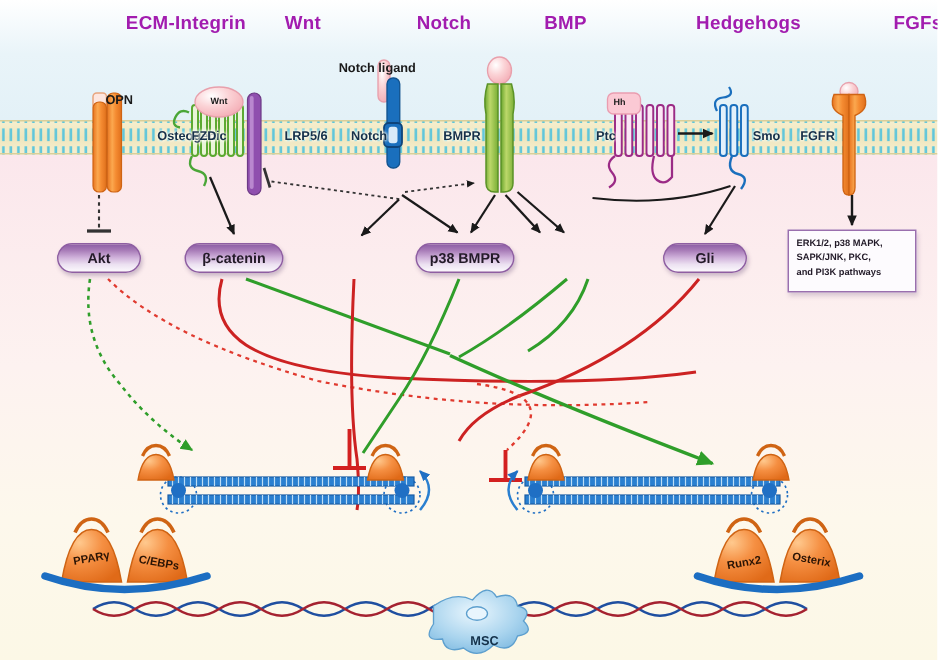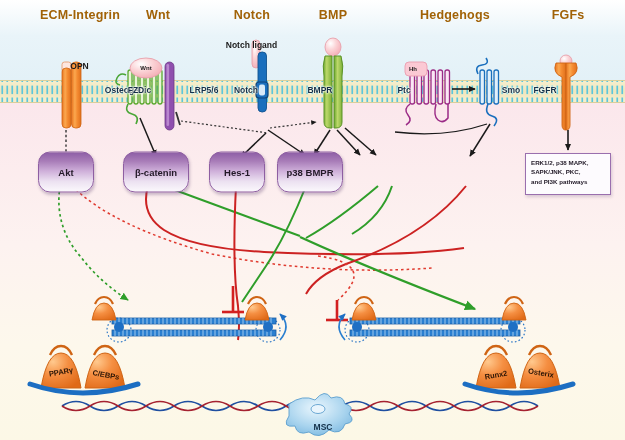--- a/index.html
+++ b/index.html
@@ -10,23 +10,24 @@
   }
   #stage{
     position:relative;width:625px;height:440px;overflow:hidden;
   }
   #bg{position:absolute;inset:0;}
   #svgmain{position:absolute;left:0;top:0;width:625px;height:440px;}
 
   
   .toptitle{
     position:absolute;top:8px;
-    font-size:12.5px;font-weight:bold;color:#a16207;
+    font-size:12.5px;font-weight:bold;color:#a21caf;
     letter-spacing:.2px;white-space:nowrap;text-align:center;
     transform:translateX(-50%);
+    margin-left:44px;
   }
 
   
   .memlabel{
     position:absolute;
     font-size:8.5px;font-weight:bold;color:#16304a;
     white-space:nowrap;transform:translate(-50%,-50%);
     text-shadow:0 0 2px #fffdf0,0 0 2px #fffdf0,0 0 3px #fffdf0;
   }
   .lig-label{
@@ -34,21 +35,21 @@
     white-space:nowrap;transform:translate(-50%,-50%);padding-left:47px;
   }
   .ligname{
     position:absolute;font-size:6px;font-weight:bold;color:#1a1a1a;
     white-space:nowrap;transform:translate(-50%,-50%);
   }
 
   
   .node{
     position:absolute;transform:translate(-50%,-50%);
-    height:41px;border-radius:12px;
+    height:20px;border-radius:12px;
     border:1px solid #8e5ea2;
     background:linear-gradient(to bottom,#8e5fa6 0%,#a87cb8 22%,#cfb0da 48%,#ece1f1 74%,#fbf8fc 100%);
     box-shadow:1px 2px 3px rgba(90,60,110,.30);
     display:flex;align-items:center;justify-content:center;
     font-size:9.5px;font-weight:bold;color:#231a28;white-space:nowrap;
     padding:0 17px;box-sizing:border-box;
   }
   .fgfbox{
     position:absolute;transform:translate(-50%,-50%);
     border:1px solid #9a6fae;background:#fdfbfe;
@@ -535,29 +536,29 @@
 
   <div class="lig-label" style="left:56px;top:66px">OPN</div>
   <div class="ligname" style="left:146px;top:68px">Wnt</div>
   <div class="lig-label" style="left:228px;top:45px">Notch ligand</div>
   <div class="ligname" style="left:413px;top:69px">Hh</div>
 
   <div class="memlabel" style="left:128px;top:90px">Osteogenic</div>
   <div class="memlabel" style="left:136px;top:90px">FZD</div>
   <div class="memlabel" style="left:204px;top:90px">LRP5/6</div>
   <div class="memlabel" style="left:246px;top:90px">Notch</div>
-  <div class="memlabel" style="left:320px;top:90px">BMPR</div>
+  <div class="memlabel" style="left:308px;top:90px">BMPR</div>
   <div class="memlabel" style="left:404px;top:90px">Ptc</div>
   <div class="memlabel" style="left:511px;top:90px">Smo</div>
   <div class="memlabel" style="left:545px;top:90px">FGFR</div>
 
   <div class="node" style="left:66px;top:172px;width:56px">Akt</div>
   <div class="node" style="left:156px;top:172px;width:66px">β-catenin</div>
-  <div class="node" style="left:237px;top:172px;width:56px">Hes-1</div>
   <div class="node" style="left:310px;top:172px;width:66px">p38 BMPR</div>
+  <div class="node" style="left:470px;top:172px;width:56px">Gli</div>
 
   <div class="fgfbox" style="left:568px;top:174px;width:86px;height:42px">ERK1/2, p38 MAPK,
 SAPK/JNK, PKC,
 and PI3K pathways</div>
 
   <div class="wlabel" style="left:61px;top:372px">PPARγ</div>
   <div class="wlabel r" style="left:106px;top:375px">C/EBPs</div>
   <div class="wlabel" style="left:496px;top:375px">Runx2</div>
   <div class="wlabel r" style="left:541px;top:373px">Osterix</div>
 

